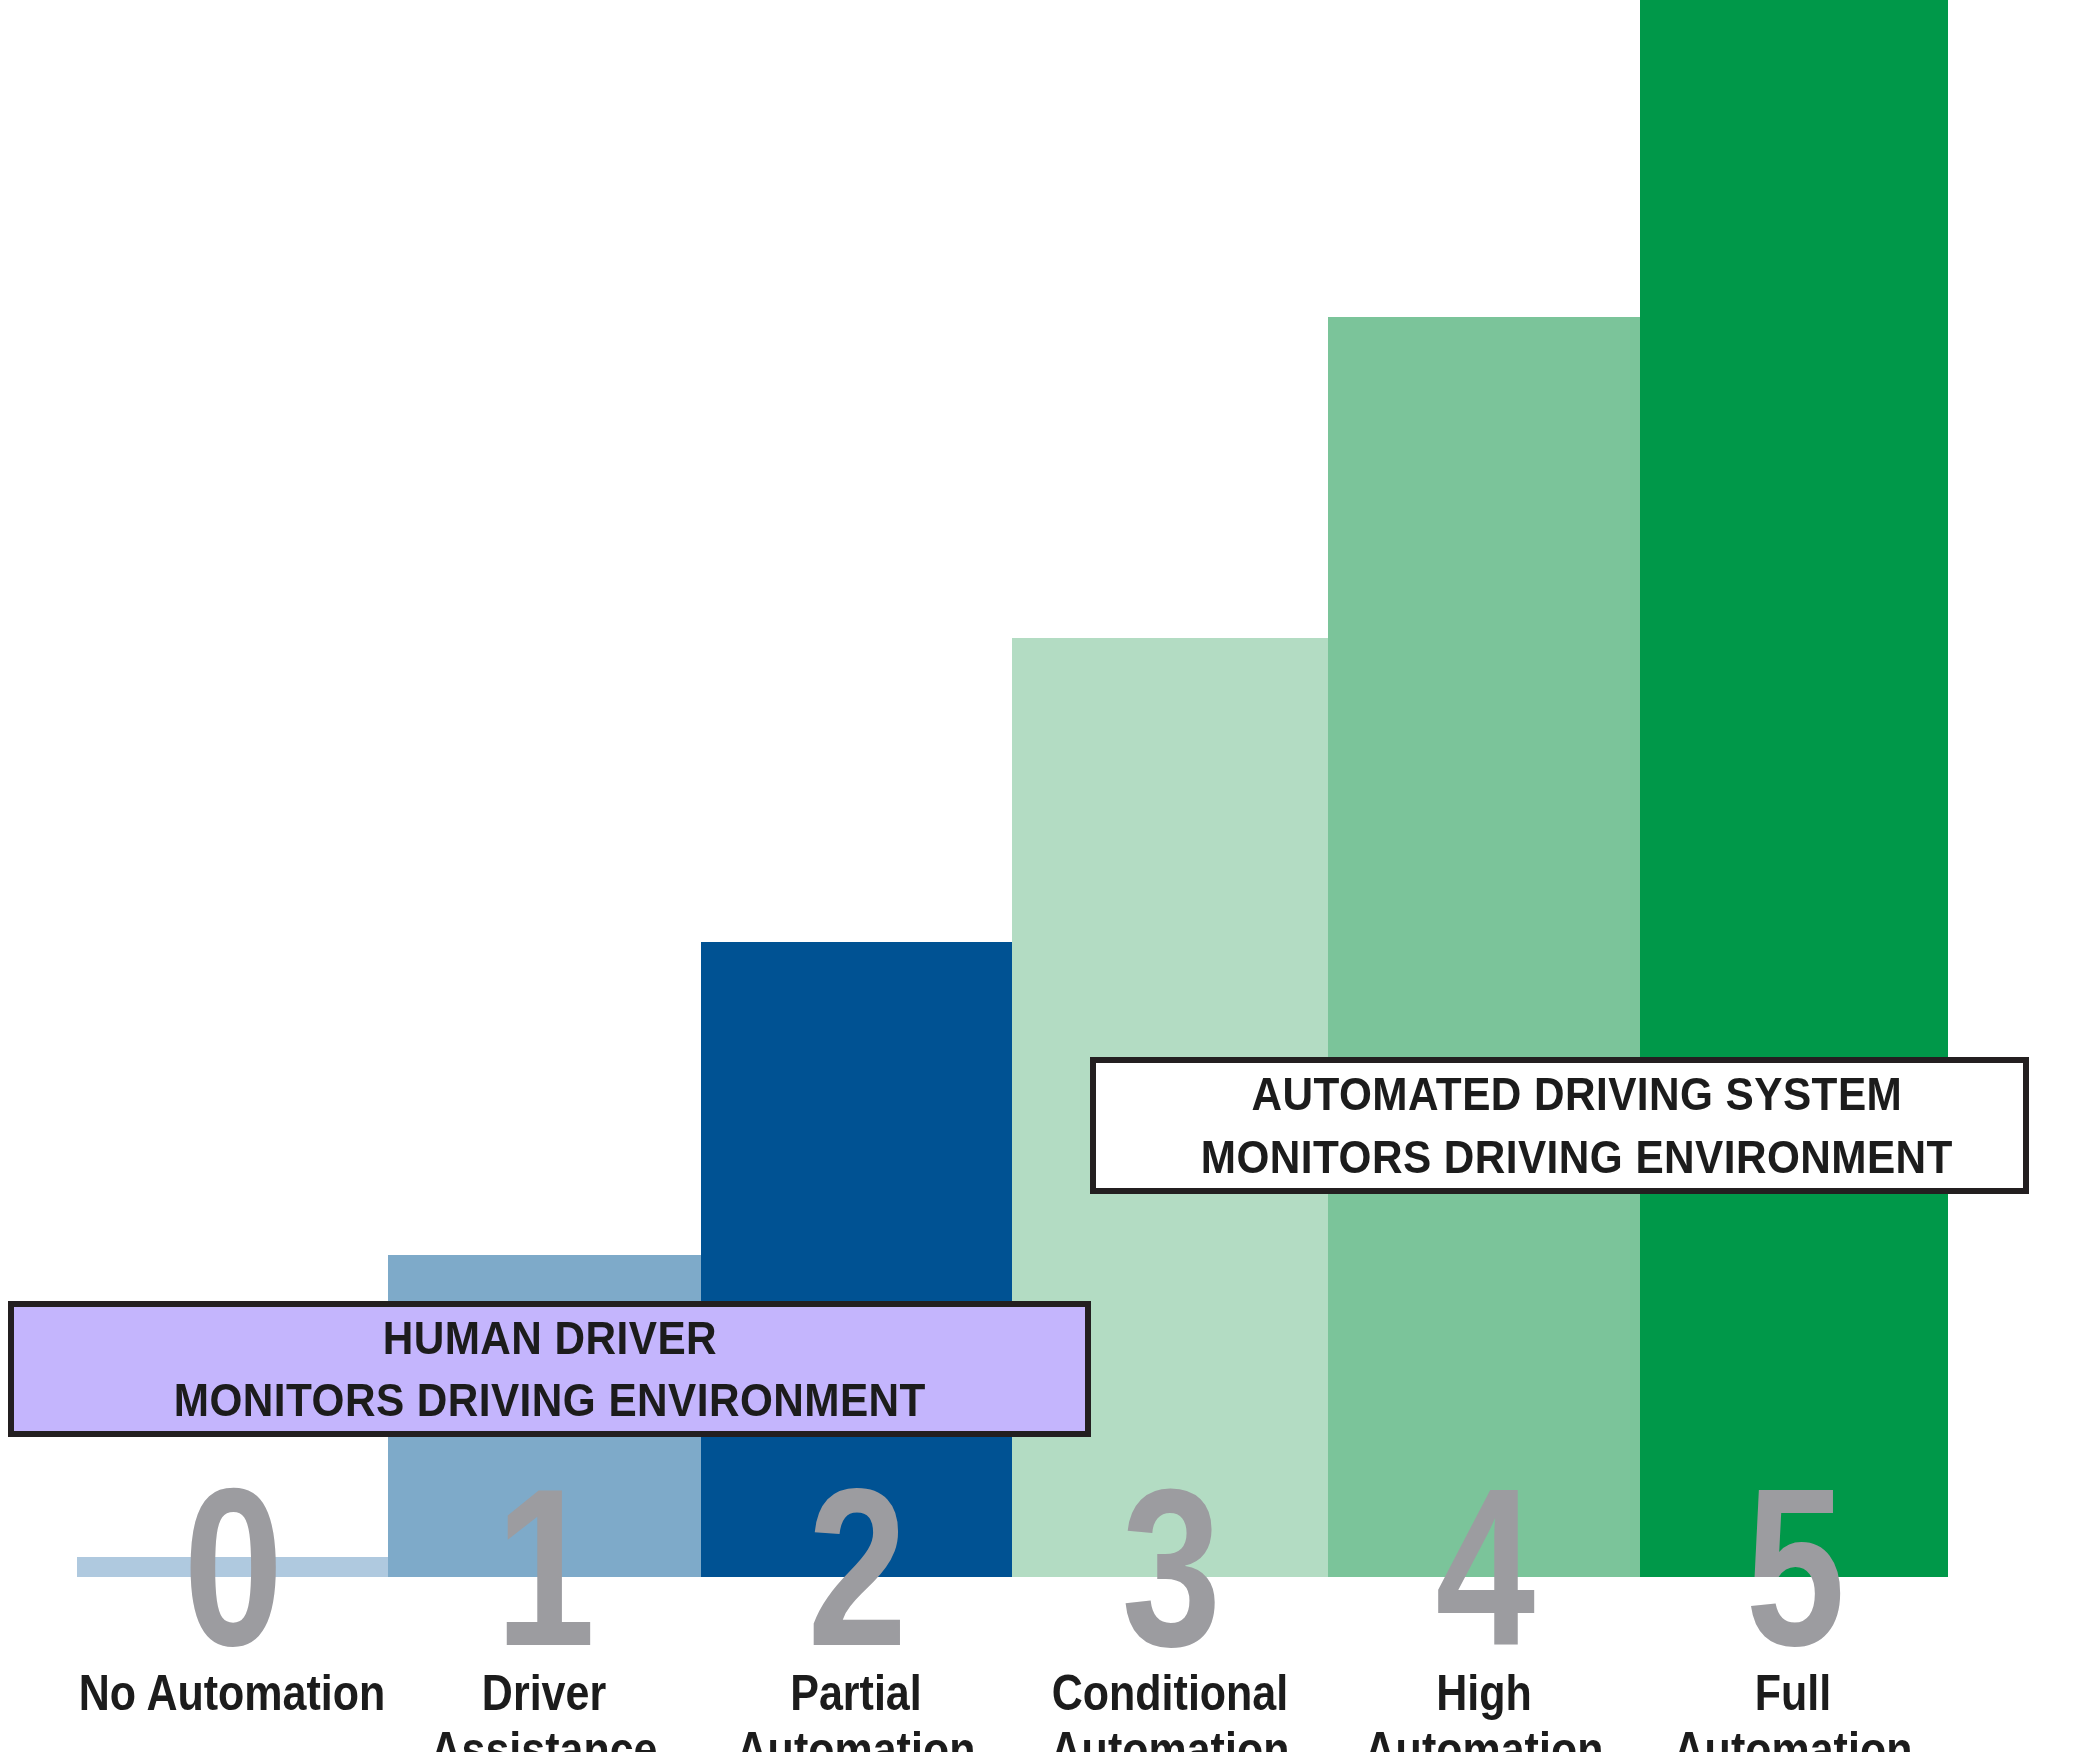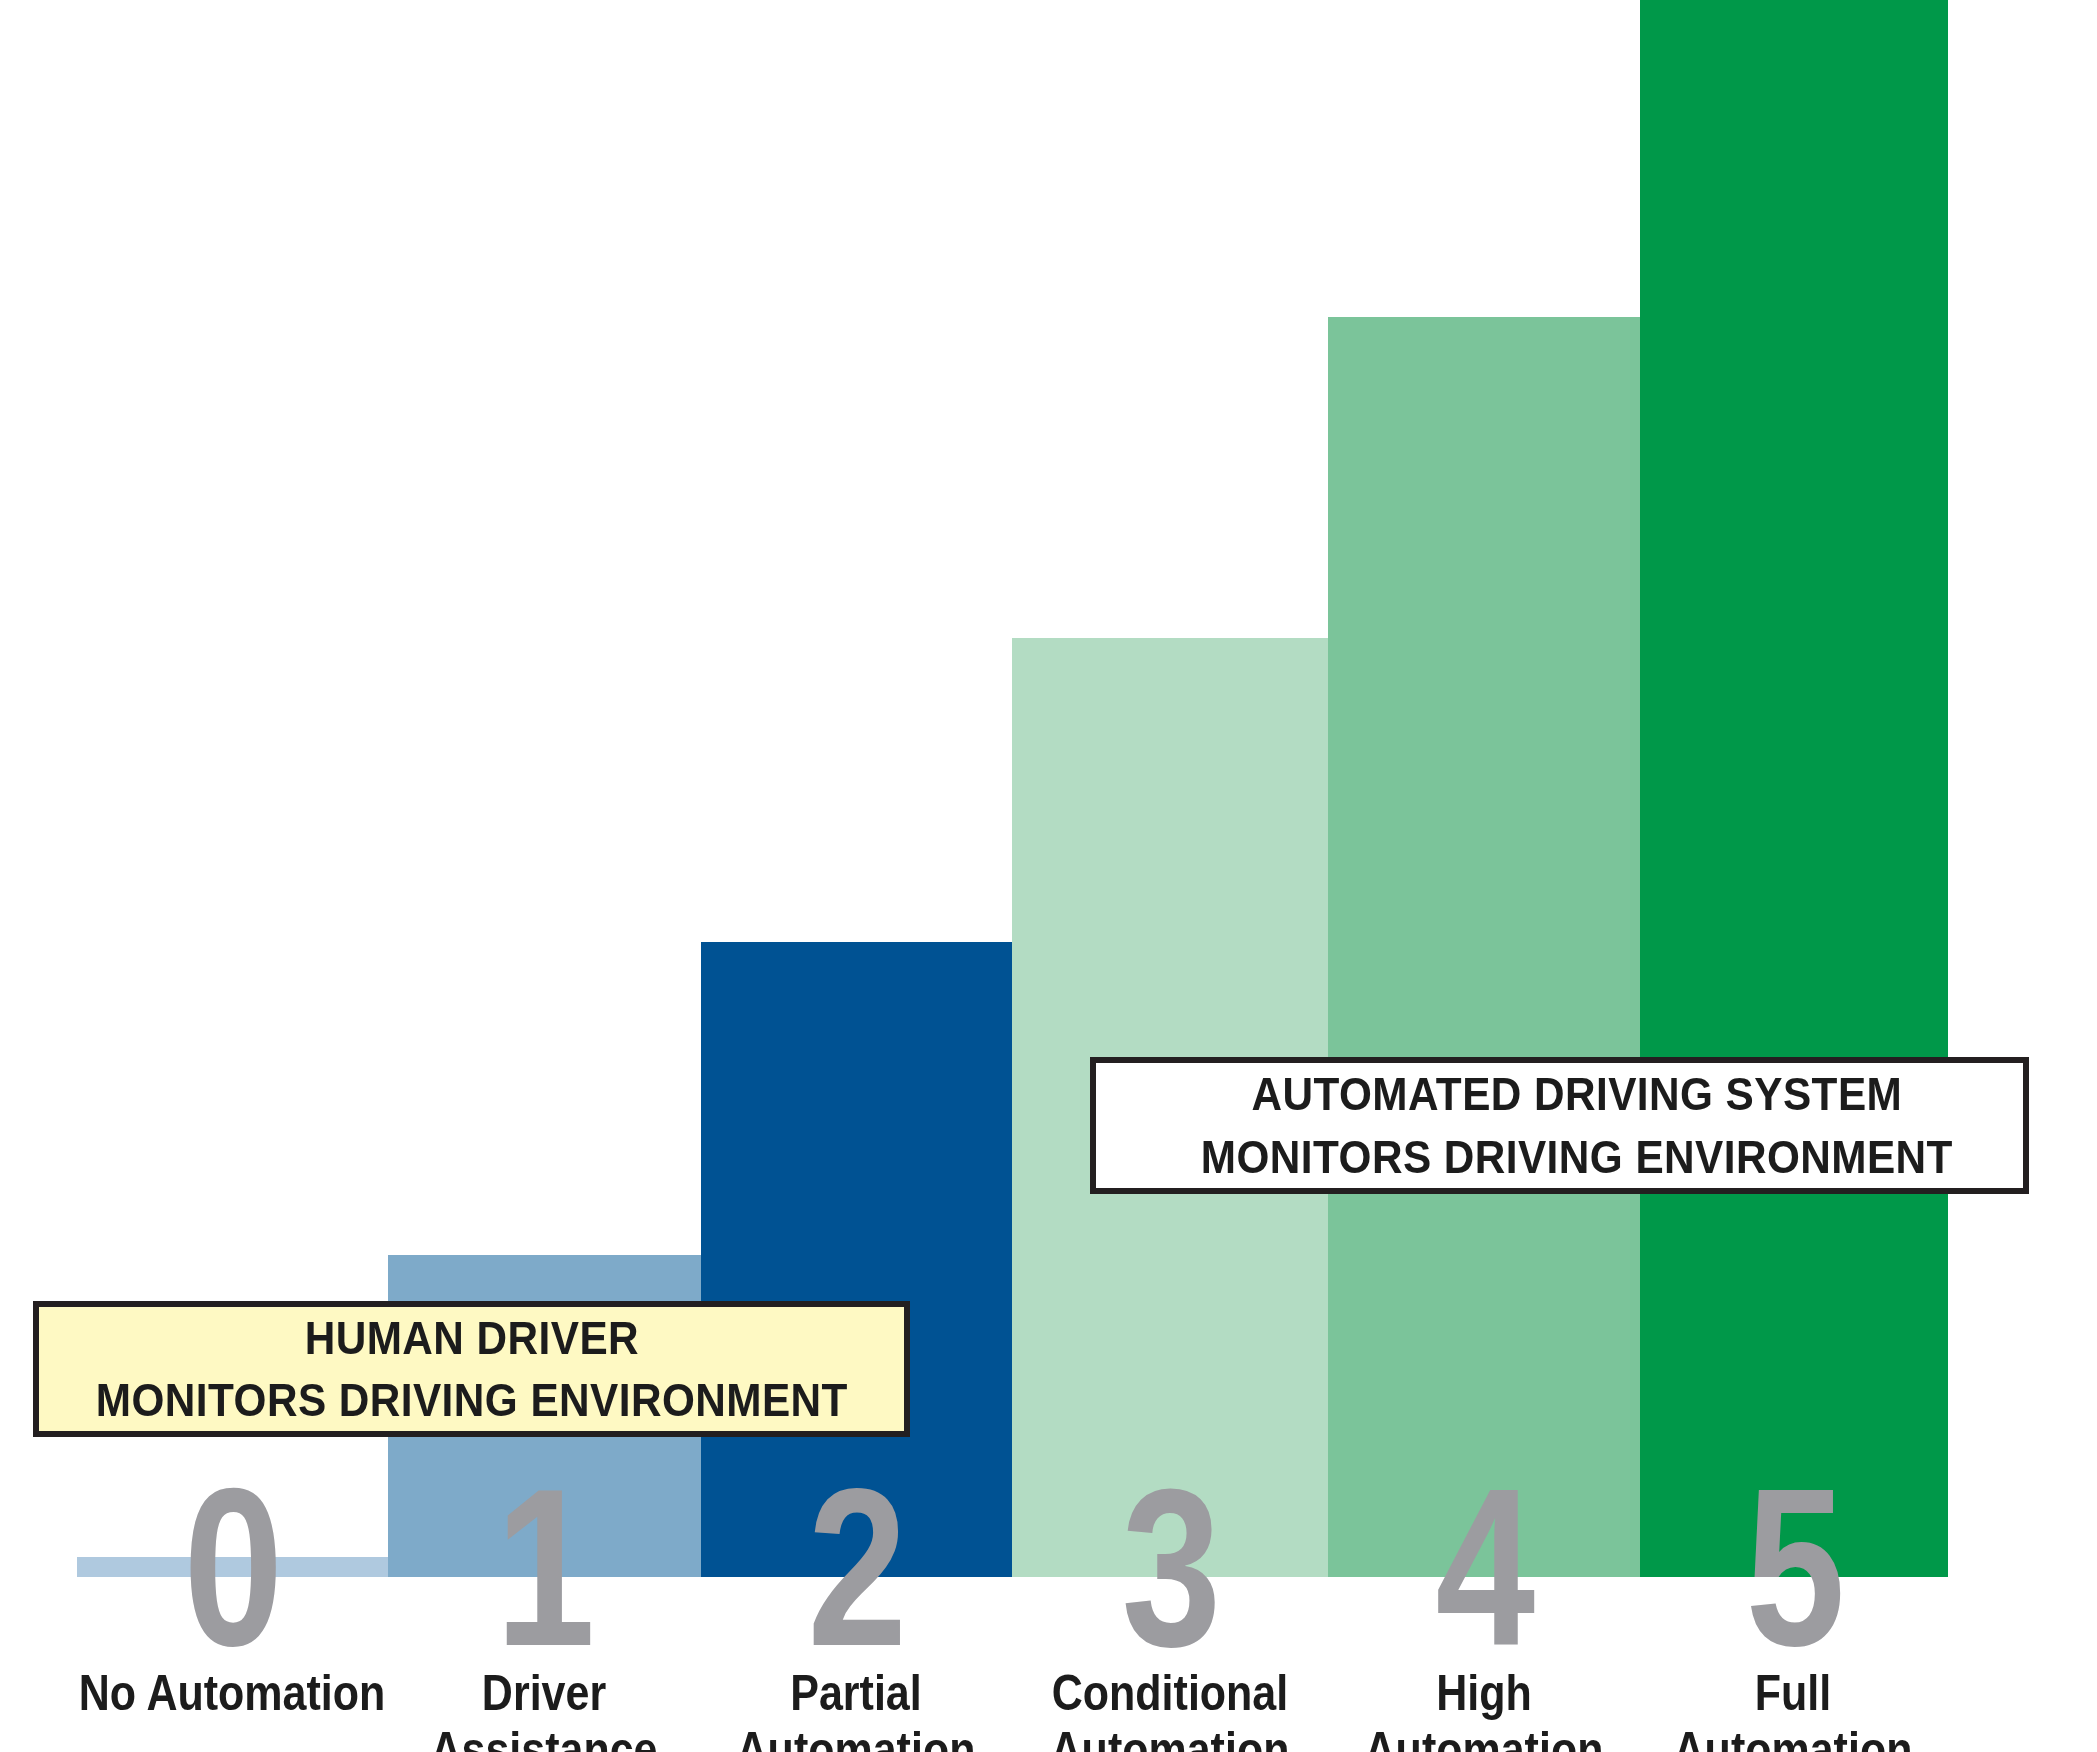--- a/index.html
+++ b/index.html
@@ -86,21 +86,21 @@
   <div class="bar" style="left: 388px; top: 1255px; width: 314px; height: 322px; background: rgb(126, 170, 201);"></div>
 
   <div class="bar" style="left: 701px; top: 942px; width: 311px; height: 635px; background: rgb(0, 82, 147);"></div>
 
   <div class="bar" style="left: 1012px; top: 638px; width: 316px; height: 939px; background: rgb(179, 220, 195);"></div>
 
   <div class="bar" style="left: 1328px; top: 317px; width: 312px; height: 1260px; background: rgb(123, 196, 154);"></div>
 
   <div class="bar" style="left: 1640px; top: 0px; width: 308px; height: 1577px; background: rgb(0, 152, 73);"></div>
 
-  <div class="callout" style="left: 33px; top: 1301px; width: 877px; height: 136px; border-color: rgb(35, 31, 32); background: #fef9c3;">
+  <div class="callout" style="left: 8px; top: 1301px; width: 1083px; height: 136px; border-color: rgb(35, 31, 32); background: #c4b5fd;">
     <div class="callout-text" style="color: rgb(28, 28, 28);">HUMAN DRIVER
 MONITORS DRIVING ENVIRONMENT</div>
   </div>
 
   <div class="callout" style="left: 1090px; top: 1057px; width: 939px; height: 137px; border-color: rgb(35, 31, 32); background: rgb(255, 255, 255); padding-left: 34px;">
     <div class="callout-text" style="color: rgb(28, 28, 28);">AUTOMATED DRIVING SYSTEM
 MONITORS DRIVING ENVIRONMENT</div>
   </div>
 
   <div class="numeral" style="left: 128px; top: 1455px; width: 208px; color: rgb(156, 156, 160);">0</div>

